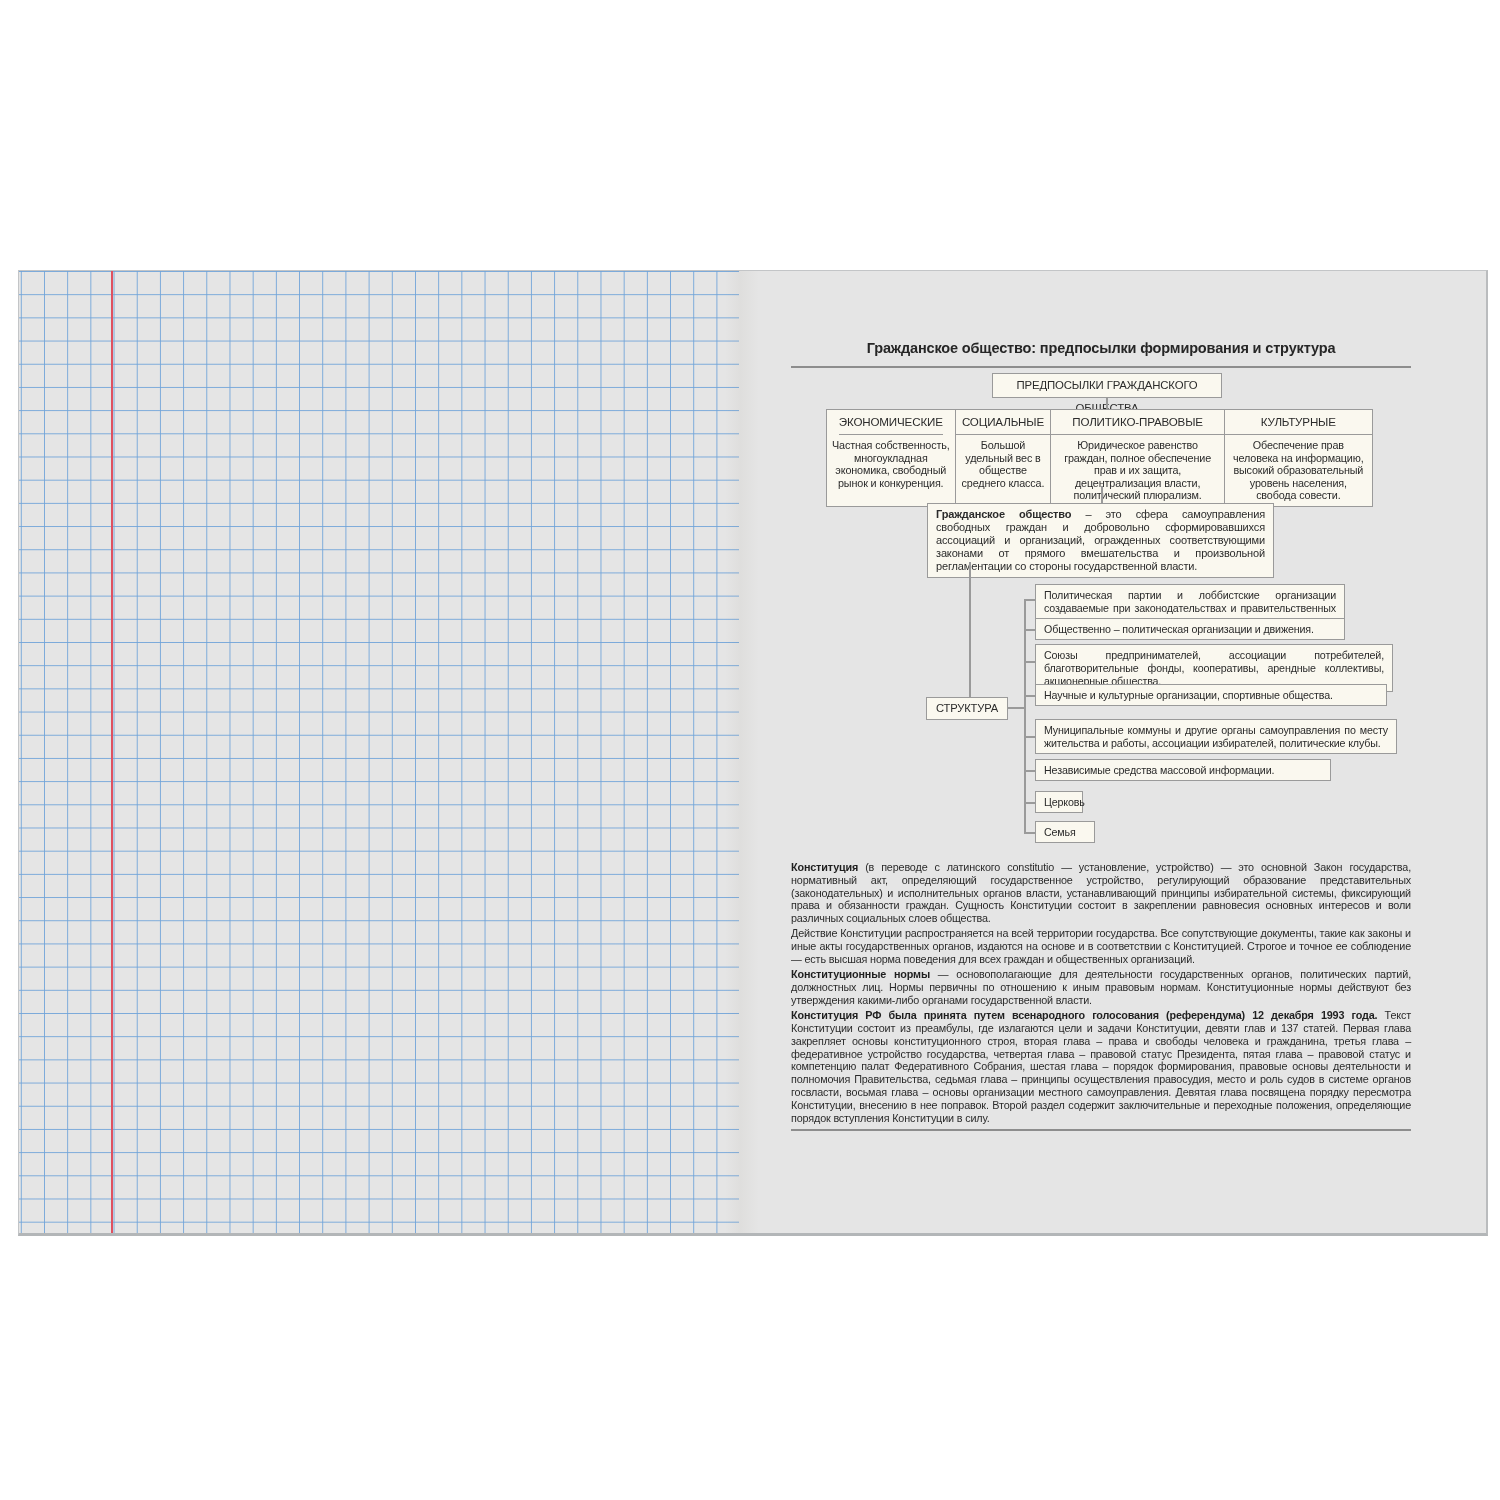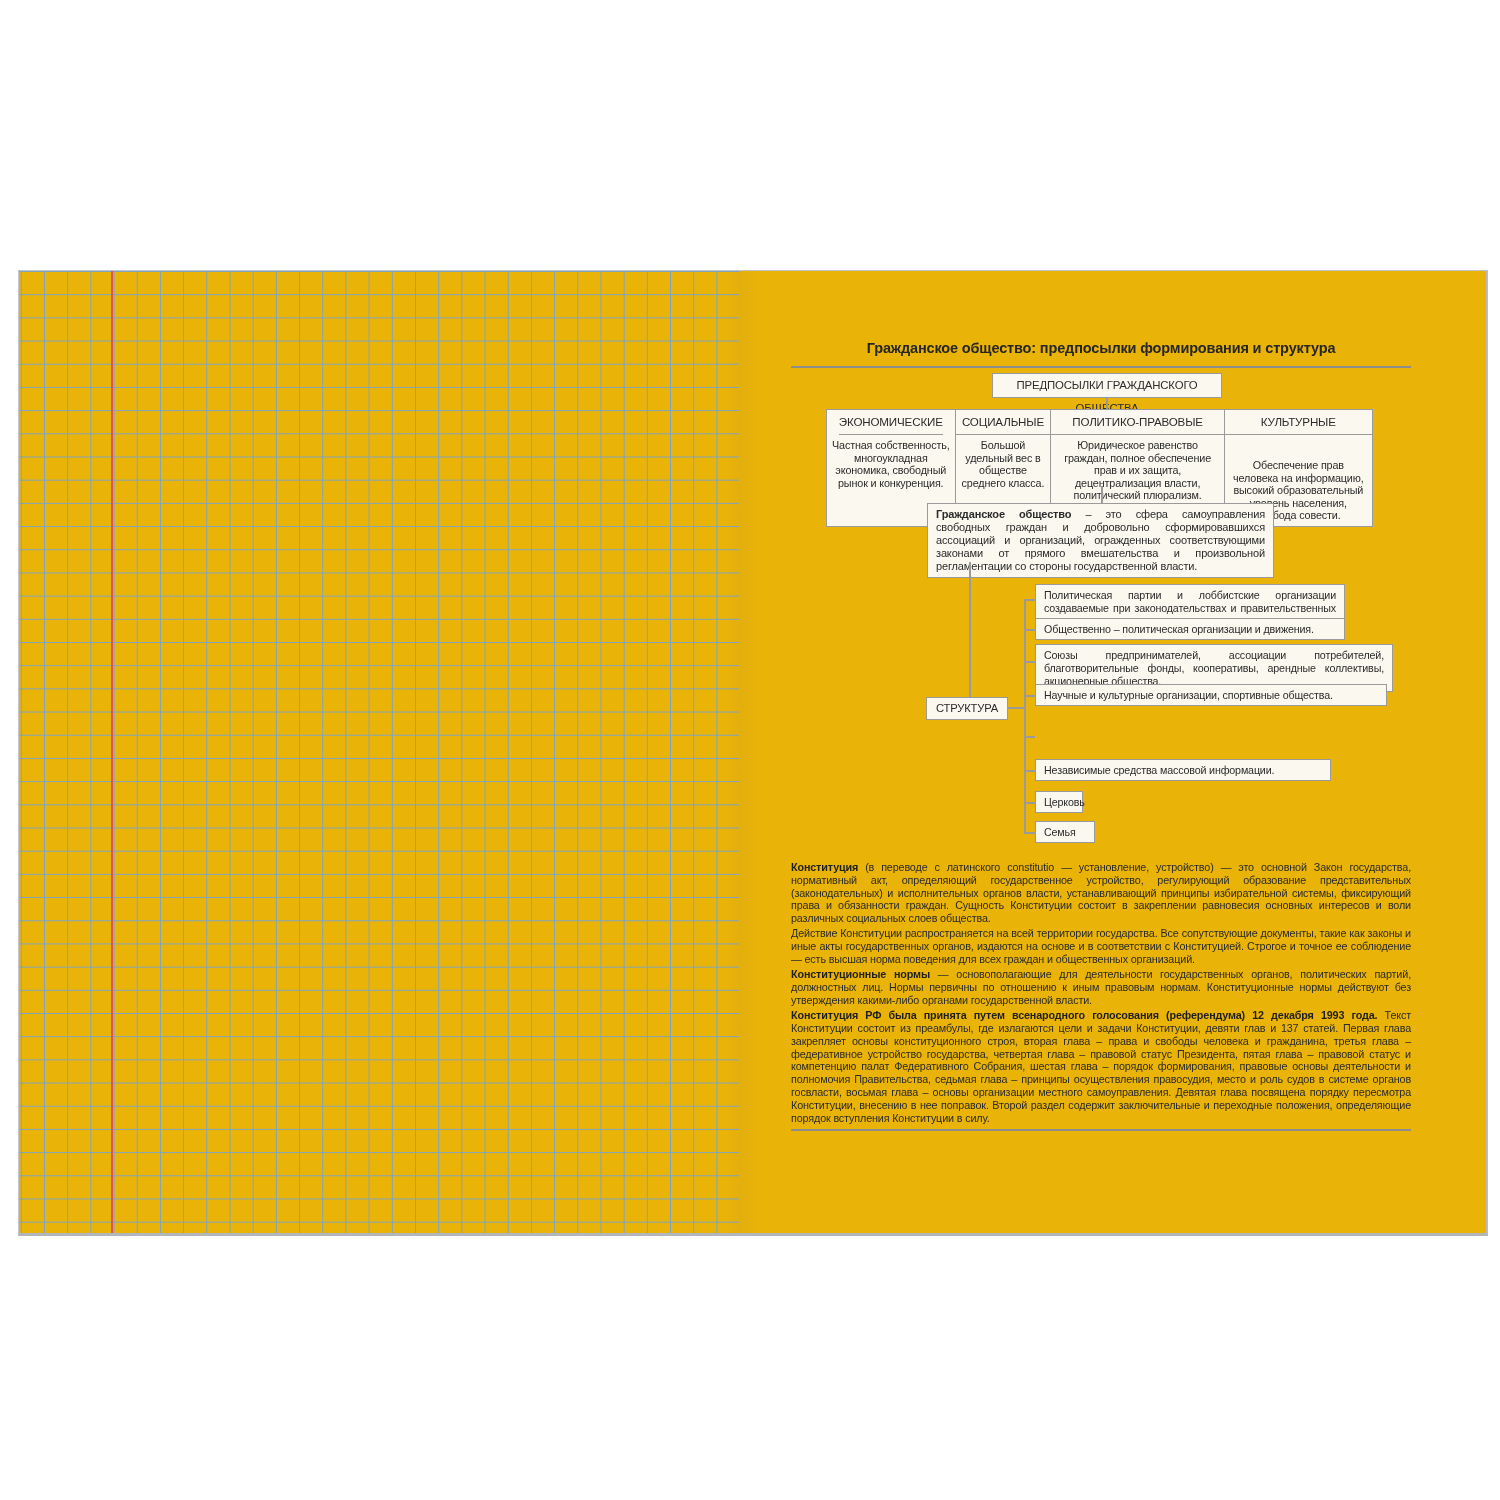--- a/index.html
+++ b/index.html
@@ -2,21 +2,21 @@
 <html><head>
 <meta charset="utf-8">
 <style>
   html,body{margin:0;padding:0;}
   body{
     width:1500px;height:1500px;background:#ffffff;position:relative;
     font-family:"Liberation Sans", sans-serif;color:#2e2e2e;
   }
   .spread{
     position:absolute;left:18px;top:270px;width:1467px;height:962px;
-    background:#eab308;
+    background:#e5e5e5;
     border:1px solid #c3c5c7;border-bottom:3px solid #b3b6b8;border-right:2px solid #babcbe;
     box-sizing:content-box;
   }
   
   .left-page{
     position:absolute;left:0;top:0;width:720px;height:962px;overflow:hidden;
     background-image:
       linear-gradient(to right, rgba(111,163,217,0.9) 1.4px, transparent 1.4px),
       linear-gradient(to bottom, rgba(111,163,217,0.9) 1.4px, transparent 1.4px);
     background-size:23.2px 23.2px;
@@ -52,21 +52,21 @@
   .vline{width:1.5px;}
   .hline{height:1.5px;}
   .conn-root{left:367px;top:127px;height:11px;}
   
   .ptable{
     left:87px;top:138px;width:547px;display:flex;align-items:stretch;
     border:1.4px solid #9a9a9a;box-sizing:border-box;background:#faf8ef;
   }
   .pcol{border-left:1.4px solid #9a9a9a;box-sizing:border-box;display:flex;flex-direction:column;}
   .pcol:first-child{border-left:none;}
-  .pc1{width:23.4%;align-items:center;} .pc2{width:17.6%;} .pc3{width:31.8%;} .pc4{width:27.2%;gap:20px;}
+  .pc1{width:23.4%;align-items:center;} .pc2{width:17.6%;} .pc3{width:31.8%;} .pc4{width:27.2%;}
   .phead{
     height:24px;line-height:24px;text-align:center;font-size:11.6px;
     border-bottom:1.4px solid #9a9a9a;white-space:nowrap;color:#2b2b2b;
   }
   .pbody{
     padding:4px 5px;font-size:10.8px;line-height:12.5px;text-align:center;
     min-height:48px;display:flex;align-items:center;justify-content:center;color:#2b2b2b;
   }
   .conn-def{left:362px;top:215px;height:17px;}
   .def-box{
@@ -153,20 +153,21 @@
     <div class="abs conn hline tick t4"></div>
     <div class="abs conn hline tick t5"></div>
     <div class="abs conn hline tick t6"></div>
     <div class="abs conn hline tick t7"></div>
     <div class="abs conn hline tick t8"></div>
 
     <div class="abs dbox sbox sb1">Политическая партии и лоббистские организации создаваемые при законодательствах и правительственных органах.</div>
     <div class="abs dbox sbox sb2">Общественно – политическая организации и движения.</div>
     <div class="abs dbox sbox sb3">Союзы предпринимателей, ассоциации потребителей, благотворительные фонды, кооперативы, арендные коллективы, акционерные общества.</div>
     <div class="abs dbox sbox sb4">Научные и культурные организации, спортивные общества.</div>
+    <div class="abs dbox sbox sb5">Муниципальные коммуны и другие органы самоуправления по месту жительства и работы, ассоциации избирателей, политические клубы.</div>
     <div class="abs dbox sbox sb6">Независимые средства массовой информации.</div>
     <div class="abs dbox sbox sb7">Церковь</div>
     <div class="abs dbox sbox sb8">Семья</div>
 
     <div class="abs notes">
       <p><b>Конституция</b> <span>(в переводе с латинского constitutio — установление, устройство) — это основной Закон государства, нормативный акт, определяющий государственное устройство, регулирующий образование представительных (законодательных) и исполнительных органов власти, устанавливающий принципы избирательной системы, фиксирующий права и обязанности граждан. Сущность Конституции состоит в закреплении равновесия основных интересов и воли различных социальных слоев общества.</span></p>
       <p><span>Действие Конституции распространяется на всей территории государства. Все сопутствующие документы, такие как законы и иные акты государственных органов, издаются на основе и в соответствии с Конституцией. Строгое и точное ее соблюдение — есть высшая норма поведения для всех граждан и общественных организаций.</span></p>
       <p><b>Конституционные нормы</b> <span>— основополагающие для деятельности государственных органов, политических партий, должностных лиц. Нормы первичны по отношению к иным правовым нормам. Конституционные нормы действуют без утверждения какими-либо органами государственной власти.</span></p>
       <p><b>Конституция РФ была принята путем всенародного голосования (референдума) 12 декабря 1993 года.</b> <span>Текст Конституции состоит из преамбулы, где излагаются цели и задачи Конституции, девяти глав и 137 статей. Первая глава закрепляет основы конституционного строя, вторая глава – права и свободы человека и гражданина, третья глава – федеративное устройство государства, четвертая глава – правовой статус Президента, пятая глава – правовой статус и компетенцию палат Федеративного Собрания, шестая глава – порядок формирования, правовые основы деятельности и полномочия Правительства, седьмая глава – принципы осуществления правосудия, место и роль судов в системе органов госвласти, восьмая глава – основы организации местного самоуправления. Девятая глава посвящена порядку пересмотра Конституции, внесению в нее поправок. Второй раздел содержит заключительные и переходные положения, определяющие порядок вступления Конституции в силу.</span></p>
       <div class="rule-bottom"></div>

